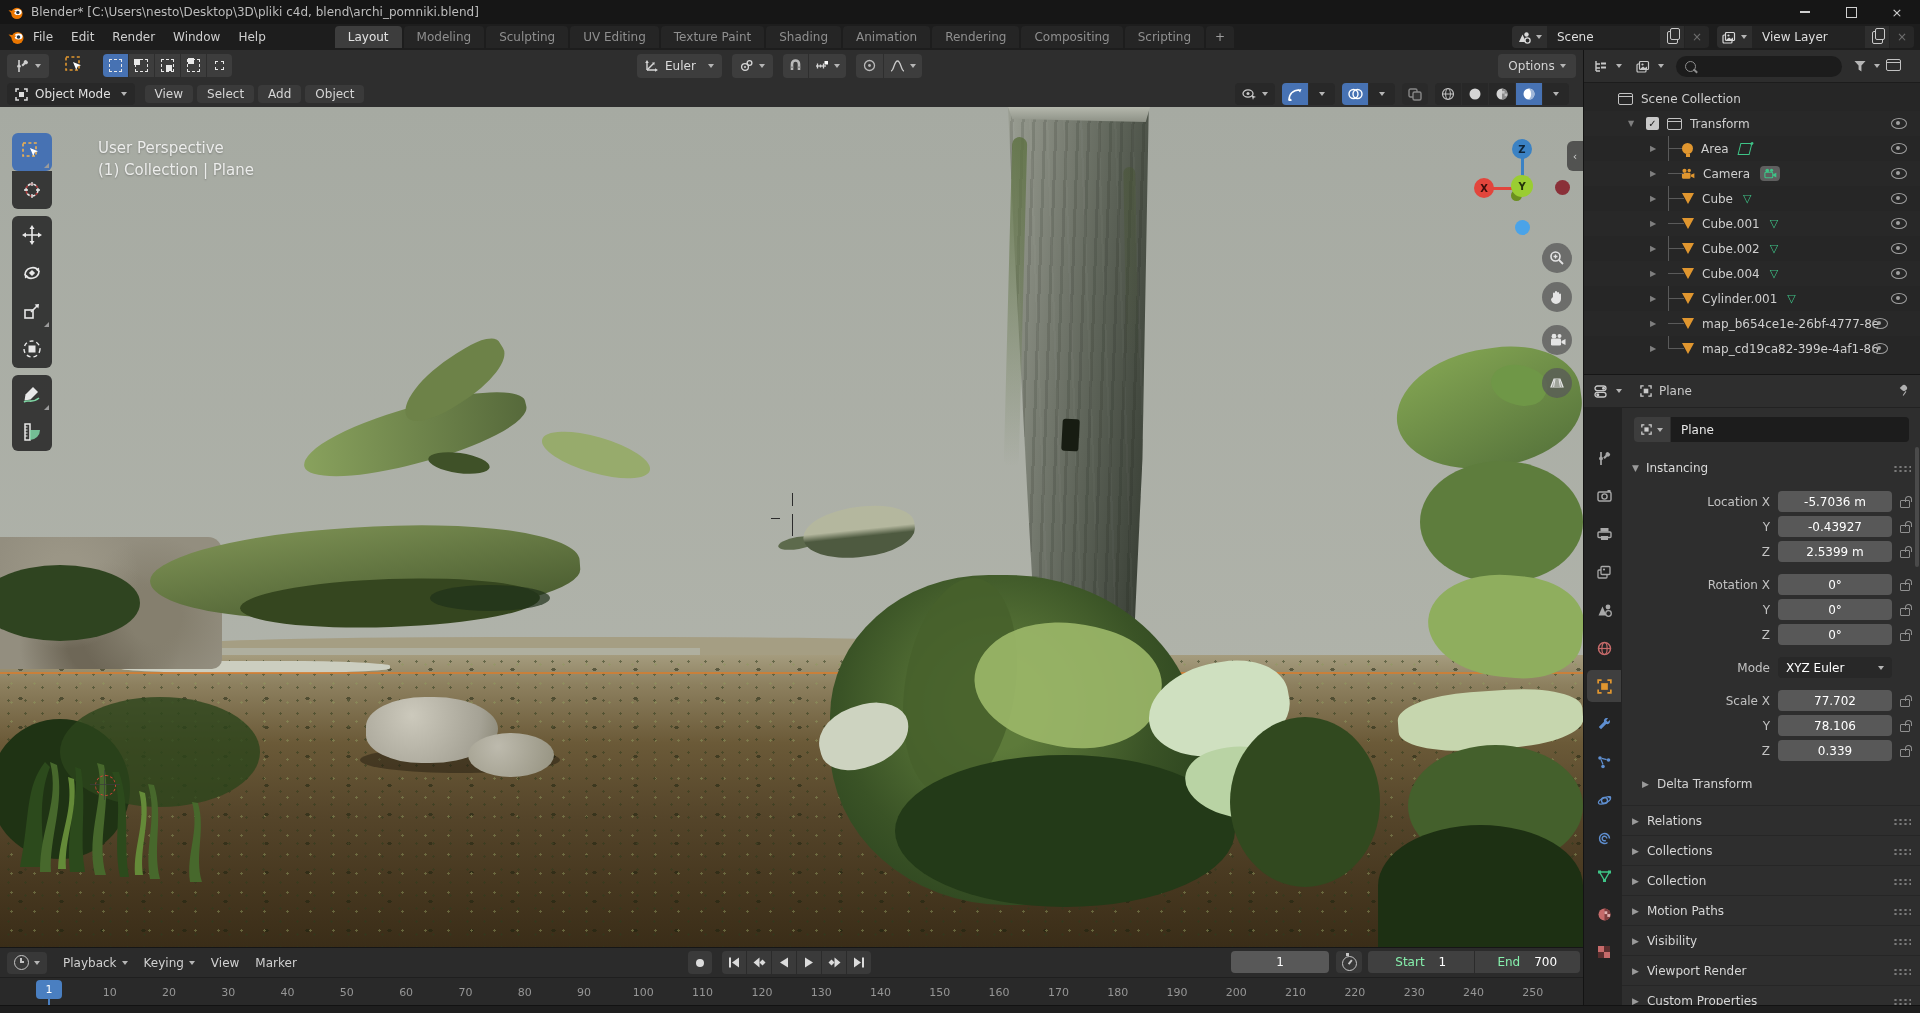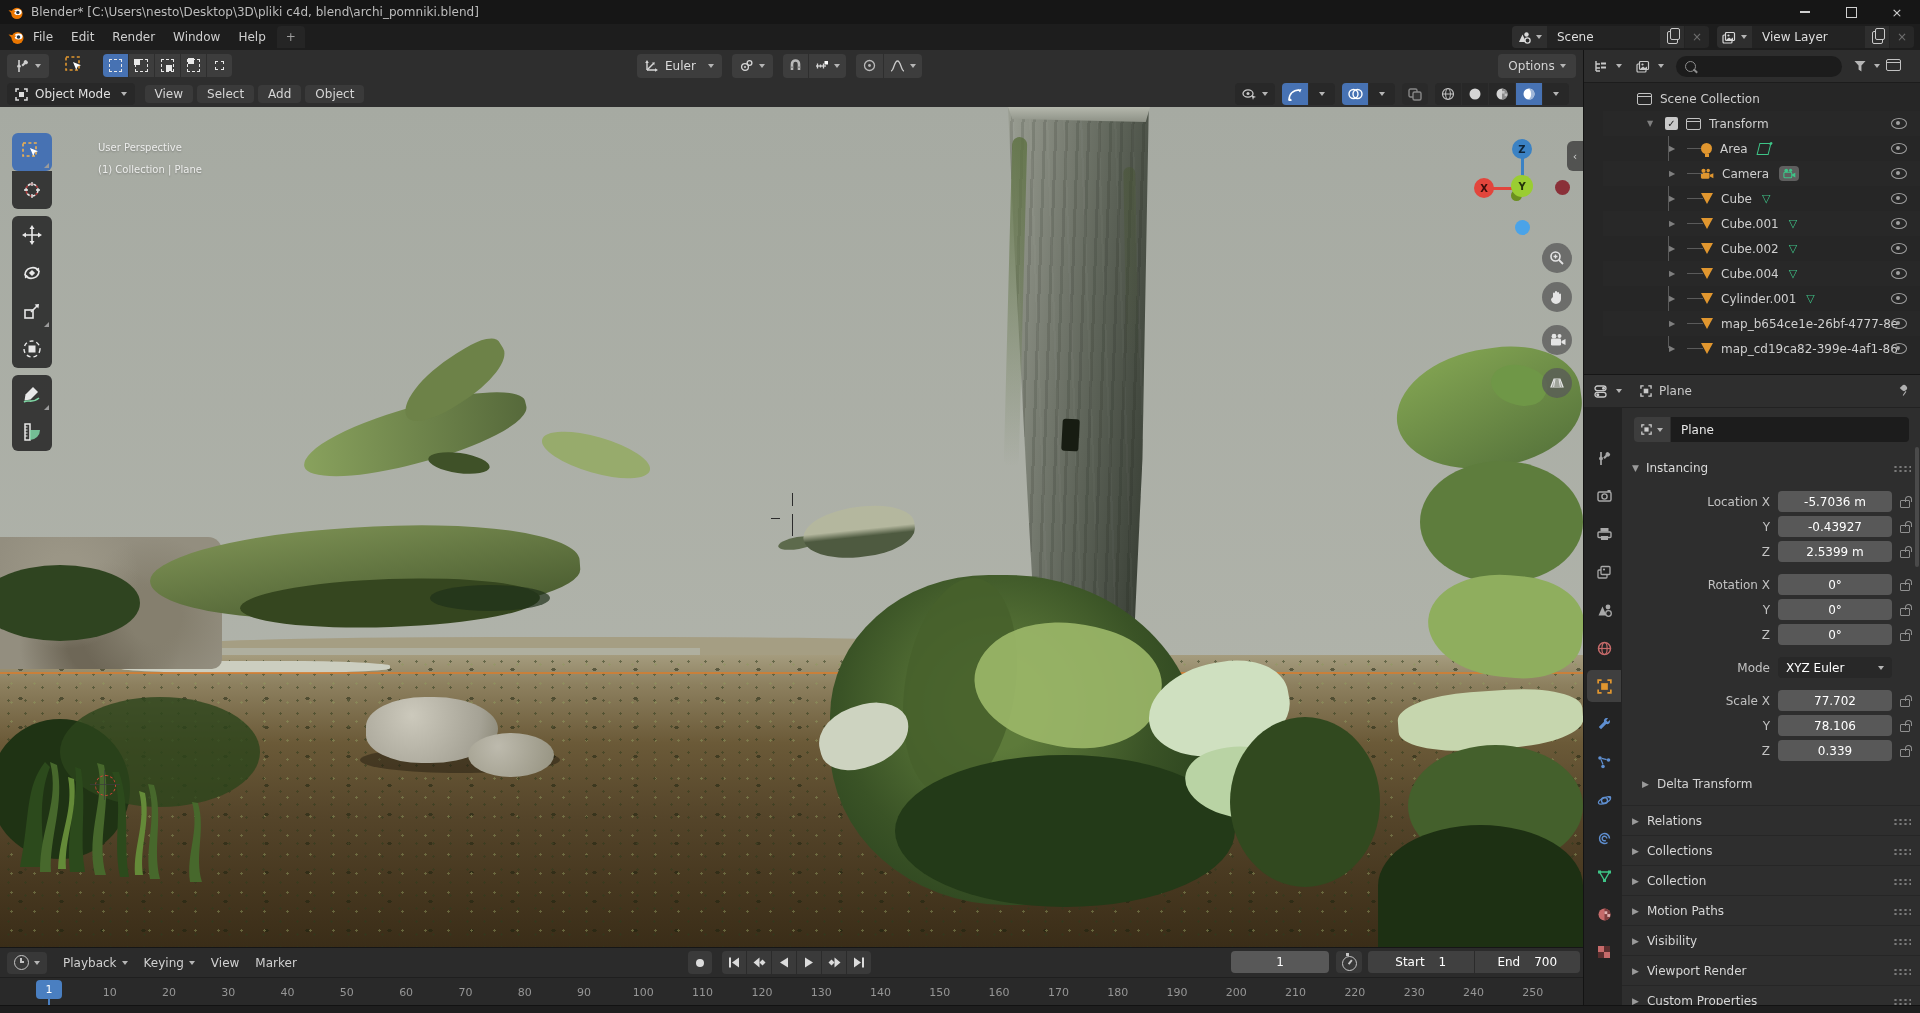--- a/index.html
+++ b/index.html
@@ -159,21 +159,21 @@
   .lg1{left:-10px;top:612px;width:140px;height:140px;border-radius:50%;background:#1f3314;}
   .lg2{left:60px;top:590px;width:200px;height:110px;border-radius:50%;background:#2c451c;opacity:.8;}
 
   .cursor3d{left:95px;top:668px;width:19px;height:19px;border:1.6px dashed #cc4438;border-radius:50%;}
   .cursor3d::before{content:'';position:absolute;left:8px;top:-6px;width:1.4px;height:30px;background:rgba(60,60,60,.75);}
   .cursor3d::after{content:'';position:absolute;top:8px;left:-6px;height:1.4px;width:30px;background:rgba(60,60,60,.75);}
   .tickv1{left:792px;top:386px;width:1.4px;height:13px;background:#2b2b2b;}
   .tickv2{left:792px;top:407px;width:1.4px;height:22px;background:#2b2b2b;}
   .tickh1{left:771px;top:411px;width:9px;height:1.4px;background:#2b2b2b;}
 
-  .vp-overlay{left:98px;top:30px;color:rgba(255,255,255,.82);font-size:10px;line-height:22px;text-shadow:0 1px 2px rgba(0,0,0,.25);}
+  .vp-overlay{left:98px;top:30px;color:rgba(255,255,255,.82);font-size:15px;line-height:22px;text-shadow:0 1px 2px rgba(0,0,0,.25);}
 
   
   .toolbar{left:12px;top:26px;width:40px;display:flex;flex-direction:column;}
   .tb{width:40px;height:38px;background:#2c2c2ce8;display:flex;align-items:center;justify-content:center;}
   .tb.active{background:#4772b3;}
   .tb.rt{border-radius:6px 6px 0 0;}
   .tb.rb{border-radius:0 0 6px 6px;}
   .tb.ra{border-radius:6px;}
   .tbgap{height:7px;}
   .subtri{position:absolute;right:3px;bottom:3px;width:0;height:0;border-left:5px solid transparent;border-bottom:5px solid #9b9b9b;}
@@ -194,35 +194,35 @@
   .pb.rec{border-radius:4px;margin-right:9px;}
   .pb.g1r{border-radius:4px 0 0 4px;}
   .pb.g2r{border-radius:0 4px 4px 0;}
   .pb+.pb{margin-left:1px;}
   .frame-field{position:absolute;left:1231px;top:3px;width:98px;height:22px;background:#585858;border-radius:4px;display:flex;align-items:center;justify-content:center;color:#fff;}
   .sw-btn{position:absolute;left:1336px;top:3px;width:26px;height:22px;background:#383838;border-radius:4px;display:flex;align-items:center;justify-content:center;}
   .se-wrap{position:absolute;left:1368px;top:3px;width:212px;height:22px;display:flex;}
   .se{flex:1;background:#404040;display:flex;align-items:center;justify-content:center;gap:14px;color:#fff;}
   .se:first-child{border-radius:4px 0 0 4px;margin-right:1px;}
   .se:last-child{border-radius:0 4px 4px 0;}
-  .se .lb{color:#ffffff;}
+  .se .lb{color:#86efac;}
   .tl-ruler{position:absolute;left:0;top:29px;width:100%;height:29px;background:#292929;border-top:1px solid #1f1f1f;}
   .ticks{position:absolute;left:80px;top:7px;white-space:nowrap;}
   .tick{display:inline-block;width:59.3px;text-align:center;font-size:11px;color:#969696;}
   .playhead{position:absolute;left:36px;top:2px;width:26px;height:19px;background:#4a7fc1;border-radius:4px;color:#fff;display:flex;align-items:center;justify-content:center;font-size:11px;}
   .playhead::after{content:'';position:absolute;left:12px;top:19px;width:2px;height:9px;background:#4a7fc1;}
 
   
   .right{left:1583px;top:50px;width:337px;height:955px;background:#2b2b2b;border-left:1px solid #131313;}
   
   .outliner{position:absolute;left:0;top:0;width:337px;height:324px;background:#262626;}
   .ol-header{height:32px;background:#2d2d2d;display:flex;align-items:center;border-bottom:1px solid #1c1c1c;}
   .ol-ed{margin-left:6px;display:flex;align-items:center;gap:3px;padding:3px 4px;}
   .search{display:flex;align-items:center;gap:6px;width:148px;height:21px;background:#1c1c1c;border-radius:11px;padding:0 9px;margin-left:8px;}
-  .ol-tree{position:relative;padding-top:3px;padding-left:19px;}
+  .ol-tree{position:relative;padding-top:3px;}
   .ol-row{position:relative;height:25px;display:flex;align-items:center;color:#cfcfcf;}
   .ol-row:nth-child(odd){background:#282828;}
   .tri{position:absolute;left:66px;color:#7f7f7f;font-size:8px;}
   .tri.col{left:44px;}
   .stub{position:absolute;left:84px;top:12px;width:16px;height:1px;background:#5a5a5a;}
   .vline{position:absolute;left:84px;top:40px;width:1px;height:225px;background:#5a5a5a;}
   .oname{margin-left:8px;max-width:178px;overflow:hidden;white-space:nowrap;flex:0 1 auto;}
   .meshic{display:inline-block;width:0;height:0;border-left:6.5px solid transparent;border-right:6.5px solid transparent;border-top:11px solid #e0962f;}
   .dmesh{color:#3ec487;font-size:11px;margin-left:10px;}
   .bulbic{display:inline-block;width:11px;height:11px;border-radius:50%;background:#e0962f;position:relative;}
@@ -291,20 +291,32 @@
           <circle cx="10.5" cy="8" r="1.8" fill="#243746"></circle>
           <path d="M0.5 5.5l8 1.2-3.6 3.4z" fill="#ea7600"></path>
         </svg>
     </span>
     <span style="display:flex">
         <span class="menu-item">File</span>
         <span class="menu-item">Edit</span>
         <span class="menu-item">Render</span>
         <span class="menu-item">Window</span>
         <span class="menu-item">Help</span>
+      </span>
+    <span class="ws-tabs">
+        <span class="ws-tab">Layout</span>
+        <span class="ws-tab">Modeling</span>
+        <span class="ws-tab">Sculpting</span>
+        <span class="ws-tab">UV Editing</span>
+        <span class="ws-tab">Texture Paint</span>
+        <span class="ws-tab">Shading</span>
+        <span class="ws-tab">Animation</span>
+        <span class="ws-tab">Rendering</span>
+        <span class="ws-tab">Compositing</span>
+        <span class="ws-tab">Scripting</span>
       </span>
     <span class="ws-add" style="margin-left:2px">+</span>
 
     <span style="margin-left:auto;margin-right:6px;display:flex;gap:8px;align-items:center">
       <span class="idblock">
         <span class="ico">
           <svg width="14" height="13" viewBox="0 0 14 13">
               <circle cx="9.5" cy="3.5" r="2.2" fill="#d8d8d8"></circle>
               <path d="M2 11L5.5 3.5 9 11z" fill="#d8d8d8"></path>
               <circle cx="10.5" cy="9.5" r="2.6" fill="none" stroke="#d8d8d8" stroke-width="1.3"></circle>

